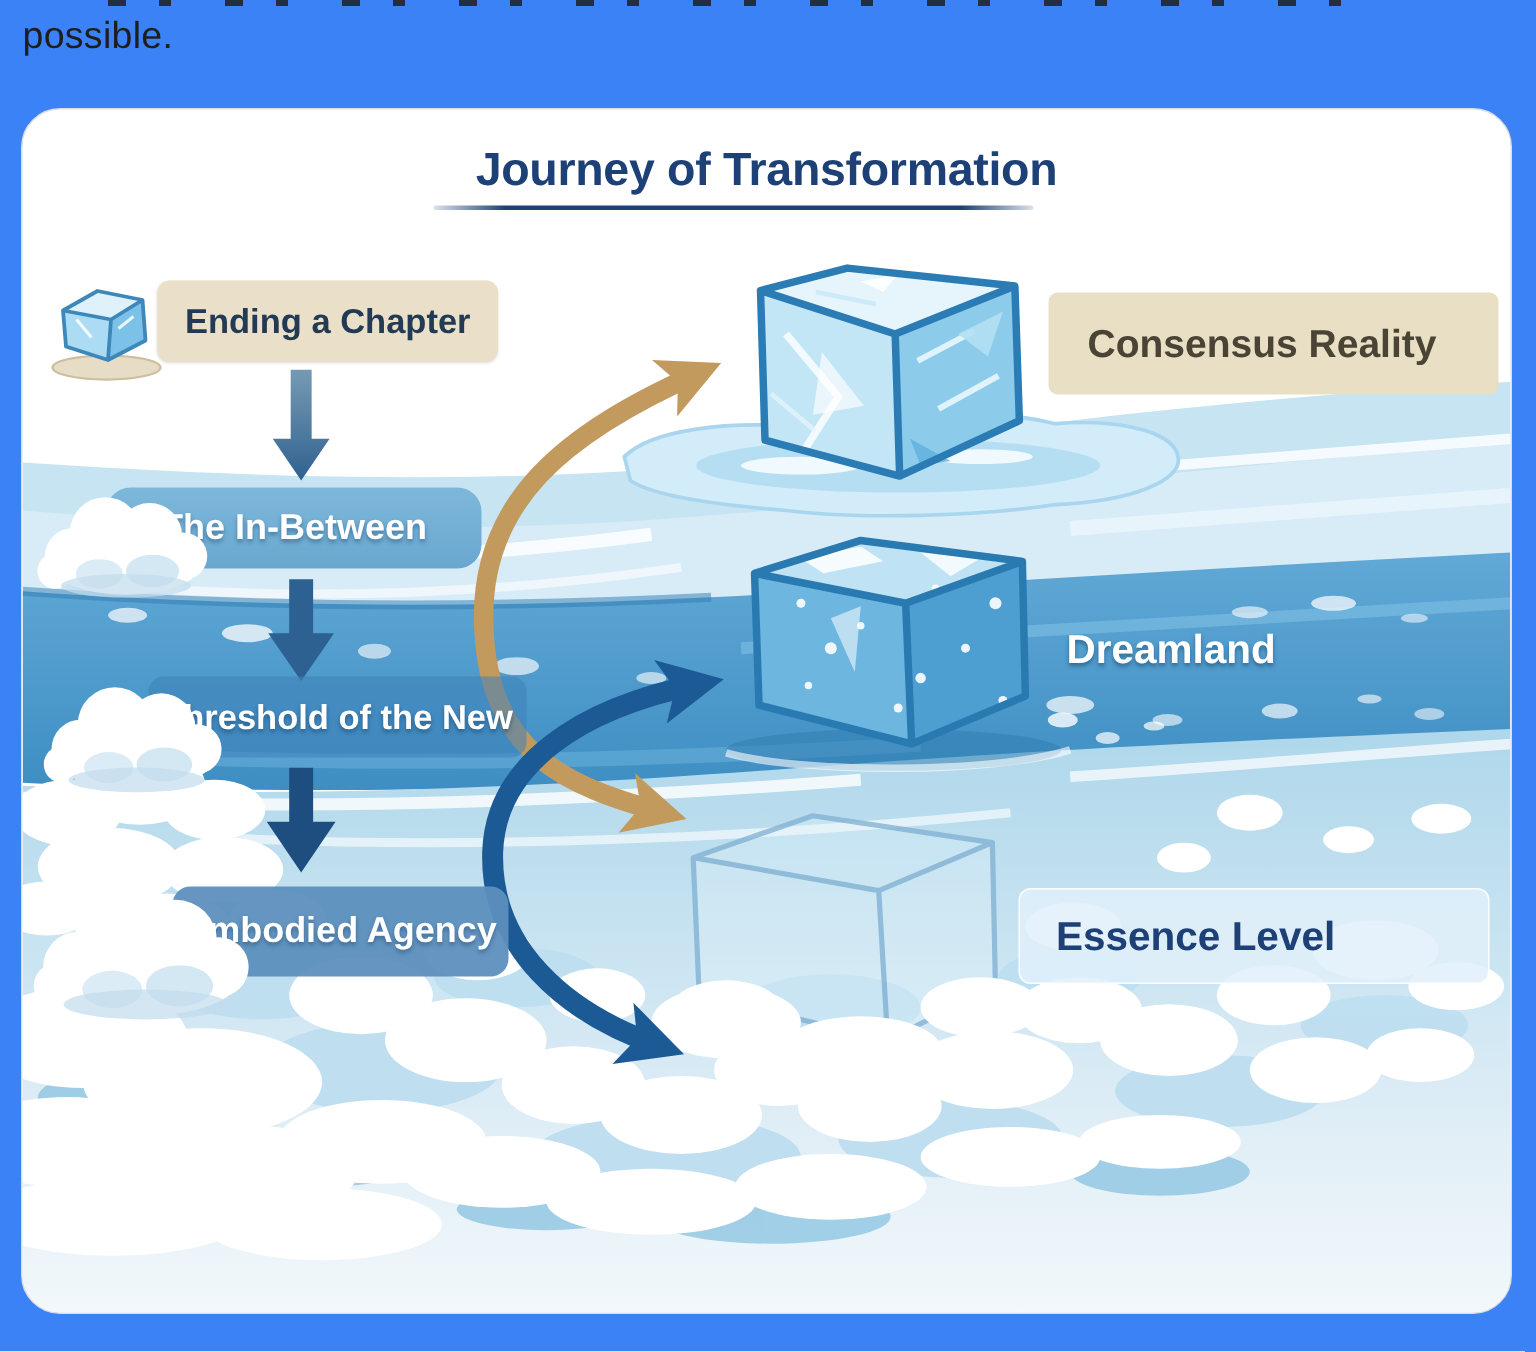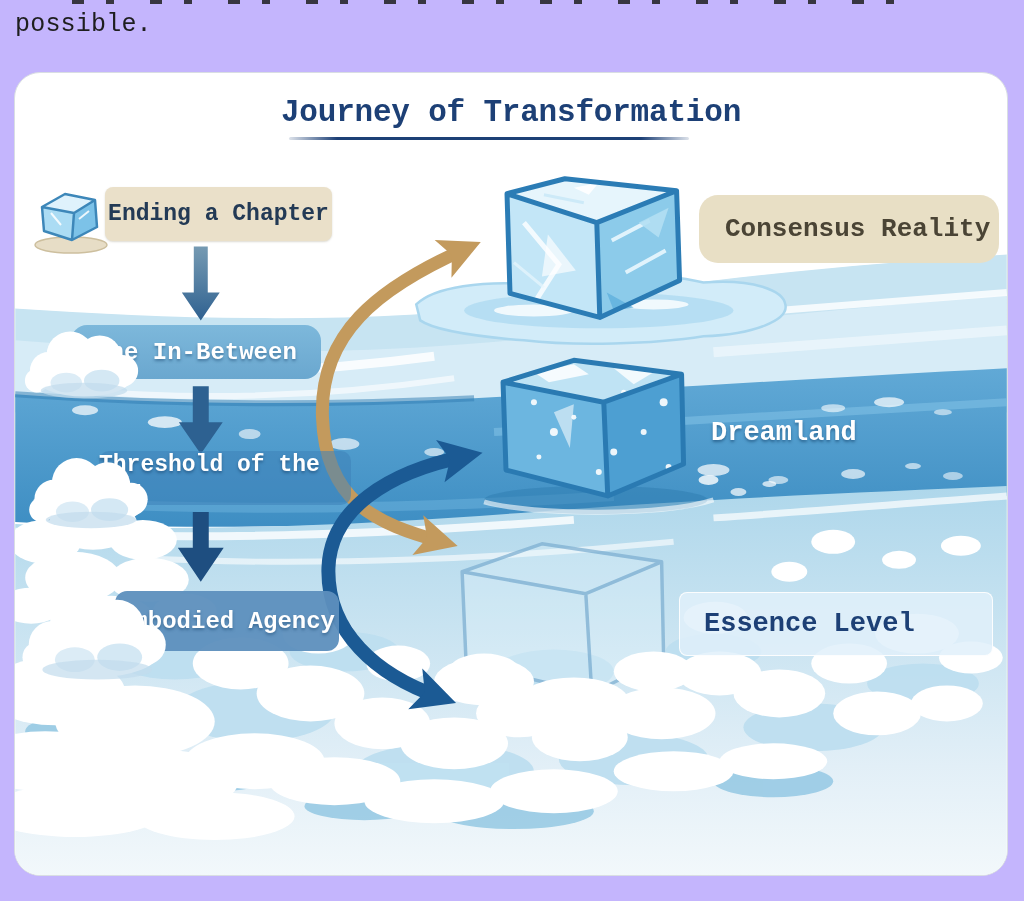--- a/index.html
+++ b/index.html
@@ -1,19 +1,19 @@
 <!DOCTYPE html>
 <html><head>
 <meta charset="utf-8">
 <style>
   * { margin:0; padding:0; box-sizing:border-box; }
   html,body { background:#fff; }
   .page {
-    position:relative; width:1024px; height:901px; background:#c4b5fd;
-    overflow:hidden; font-family:Liberation Mono, monospace;
+    position:relative; width:1024px; height:901px; background:#3b82f6;
+    overflow:hidden; font-family:Liberation Sans, sans-serif;
   }
   
   .clipped-top {
     position:absolute; left:72px; top:0; width:840px; height:4px; opacity:.85;
     background:repeating-linear-gradient(90deg,#1f1f1f 0 12px,transparent 12px 34px,#1f1f1f 34px 42px,transparent 42px 78px);
   }
   .intro {
     position:absolute; left:15px; top:10px; font-size:25px; color:#1e1e1e;
     letter-spacing:.2px;
   }
@@ -49,21 +49,21 @@
     background:rgba(62,130,184,.55); border-radius:10px;
     font-size:23px; color:#fff; text-shadow:0 2px 3px rgba(20,60,100,.55);
   }
   .lbl-embodied {
     left:100px; top:518px; width:224px; height:60px;
     background:rgba(93,143,189,.95); border-radius:12px;
     font-size:24px; color:#fff; text-shadow:0 2px 3px rgba(25,70,110,.5);
   }
   .lbl-consensus {
     left:684px; top:122px; width:300px; height:68px; background:#e8dfc5;
-    border-radius:19px; font-size:26px; color:#4a4435; padding-left:26px;
+    border-radius:6px; font-size:26px; color:#4a4435; padding-left:26px;
   }
   .lbl-dreamland {
     left:696px; top:338px; width:220px; height:44px;
     font-size:27px; color:#fff; text-shadow:0 2px 3px rgba(15,60,100,.55);
   }
   .lbl-essence {
     left:664px; top:519px; width:314px; height:64px;
     background:rgba(224,240,250,.85); border:1px solid rgba(255,255,255,.9);
     border-radius:8px; font-size:27px; color:#1d4076; padding-left:24px;
   }

